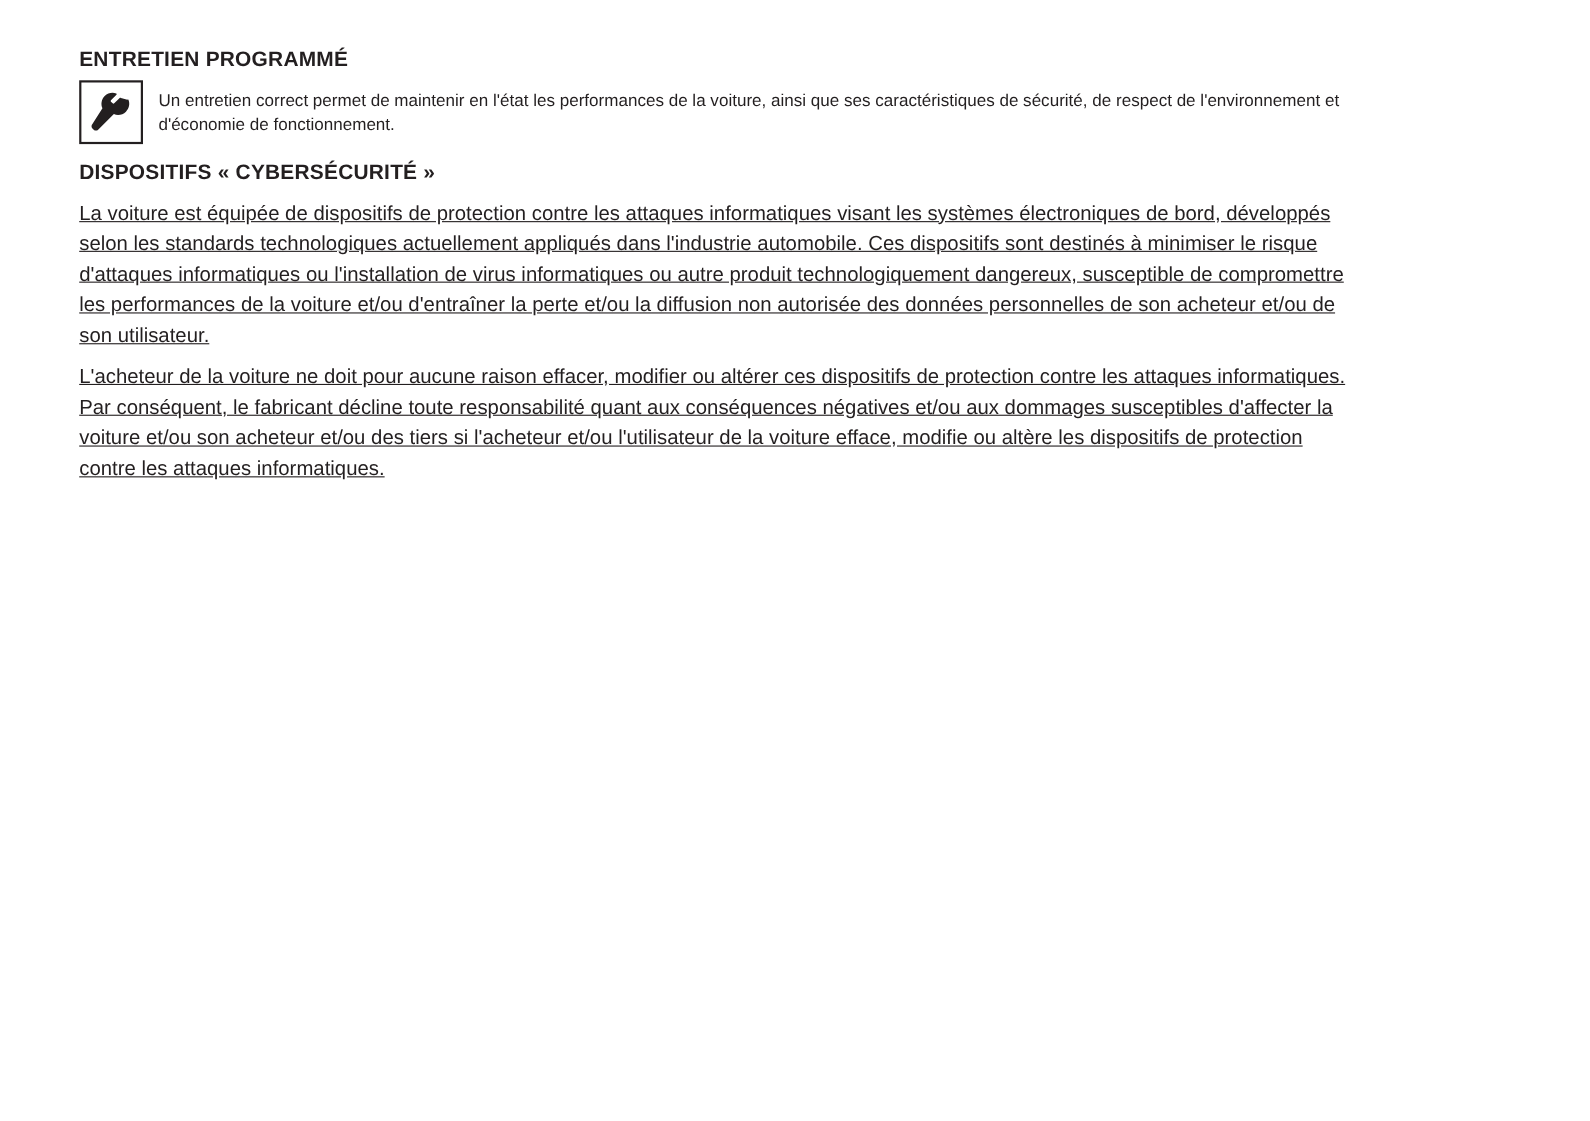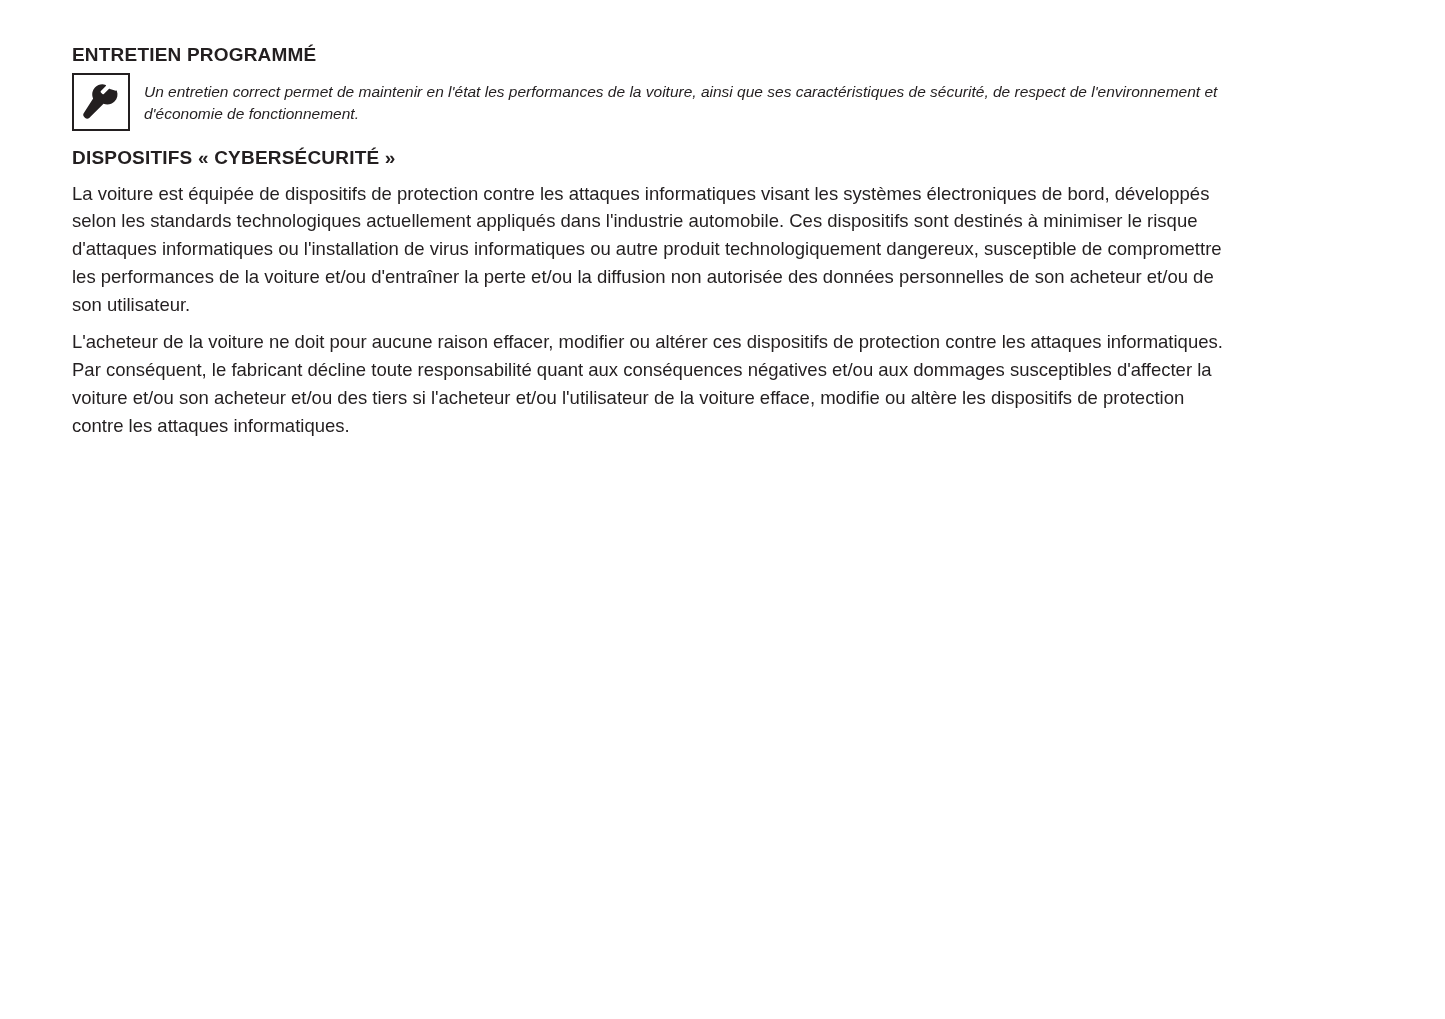--- a/index.html
+++ b/index.html
@@ -55,28 +55,28 @@
   }
   .note-icon svg {
     display: block;
   }
   .note-text {
     font-size: 15.5px;
     line-height: 1.45;
     color: #231f20;
     padding-top: 8px;
     max-width: 1085px;
-    font-style: italic;
   }
   .body-paragraph {
     font-size: 18.5px;
     line-height: 1.50;
     color: #231f20;
     margin: 0 0 10px 0;
     max-width: 1190px;
+    text-decoration: underline;
   }
   .body-paragraph:last-child {
     margin-bottom: 0;
   }
 </style>
 </head>
 <body>
 
 <div class="page">
 

